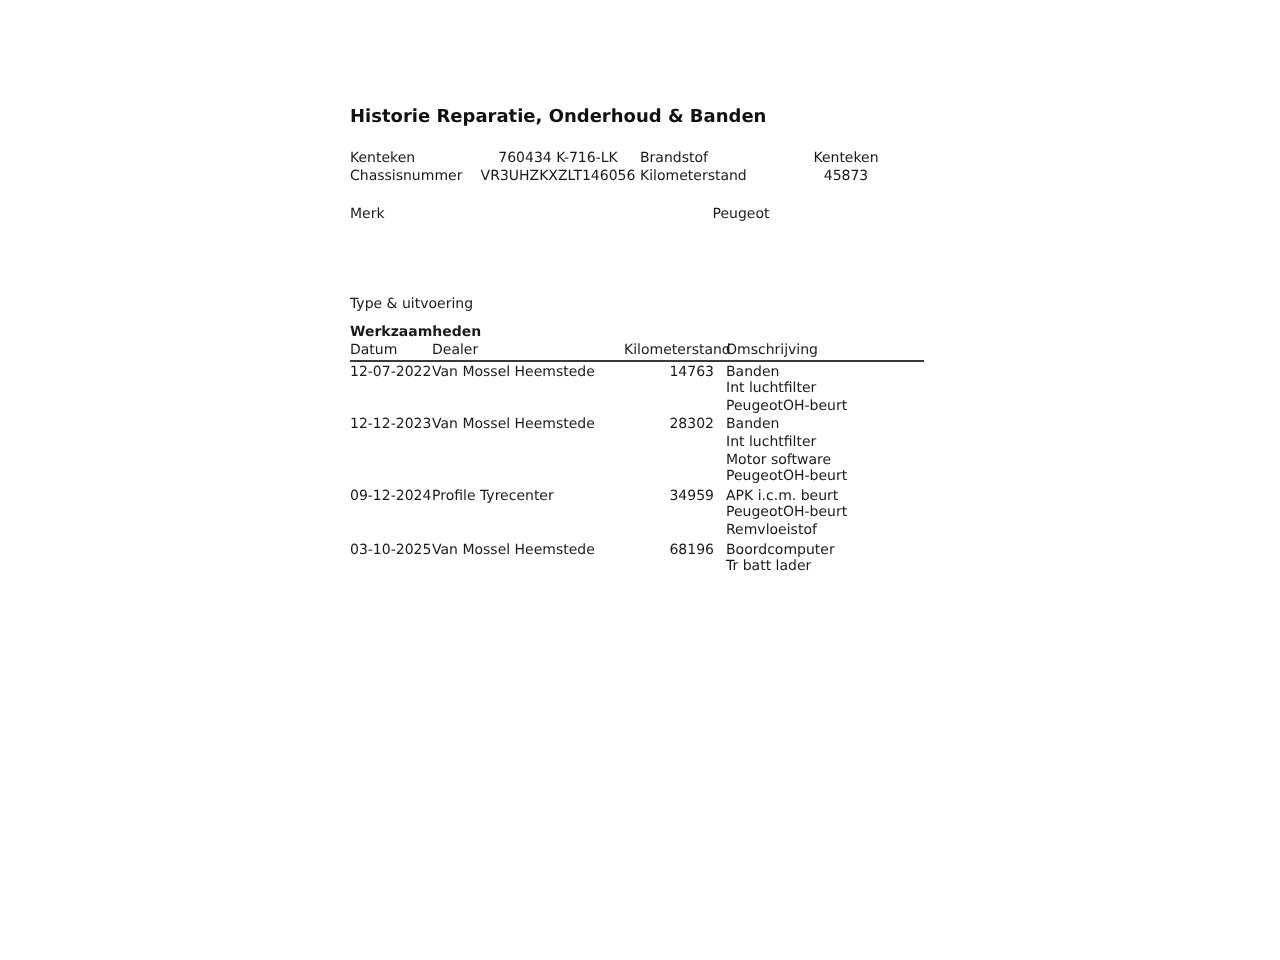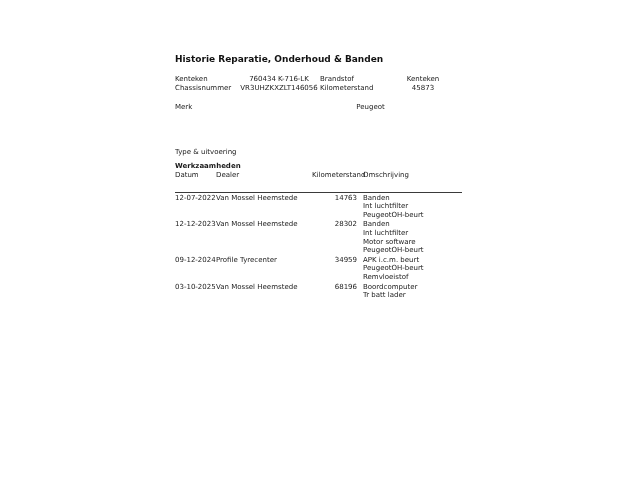--- a/index.html
+++ b/index.html
@@ -41,21 +41,21 @@
   .val { white-space: nowrap; text-align: center; }
   .work-title {
     margin-top: 6px;
     font-weight: bold;
   }
   .work-table { width: 287px; }
   .thead {
     display: grid;
     grid-template-columns: 41px 96px 45px 1fr;
     border-bottom: 1px solid #3a3a3a;
-    padding-bottom: 12px;
+    padding-bottom: 0px;
   }
   .trow {
     display: grid;
     grid-template-columns: 41px 96px 45px 1fr;
     margin-top: 1px;
   }
   .thead > div, .trow > div { white-space: nowrap; }
   .col-km { text-align: right; }
   .col-oms { padding-left: 6px; }
   .oms-line { white-space: nowrap; }

